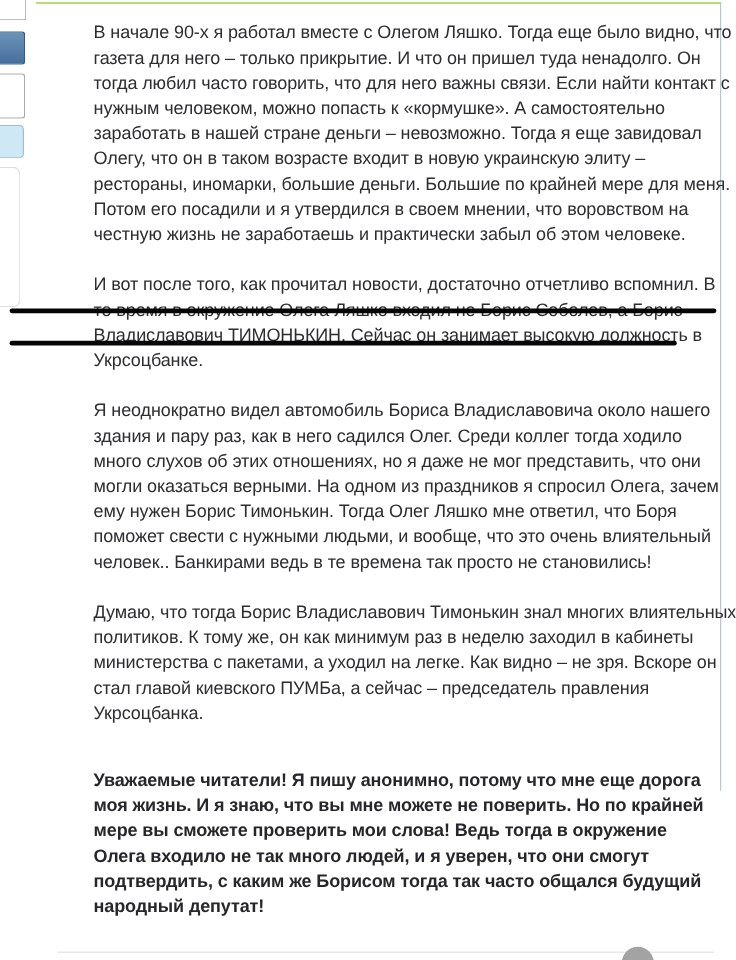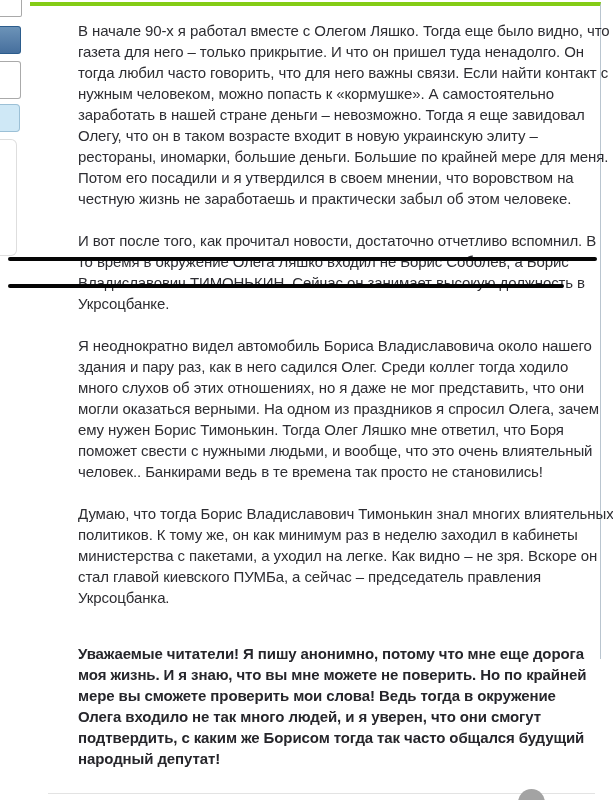--- a/index.html
+++ b/index.html
@@ -16,21 +16,21 @@
   }
 
   
   .content-area {
     position: absolute;
     left: 30px;
     top: 2px;
     width: 571px;
     height: 657px;
     background: #ffffff;
-    border-top: 4px solid #84cc16;
+    border-top: 1px solid #84cc16;
     border-right: 1px solid #b9c5cf;
     box-sizing: border-box;
   }
 
   
   .text-col {
     position: absolute;
     left: 48px;
     top: 14px;
     width: 556px;

